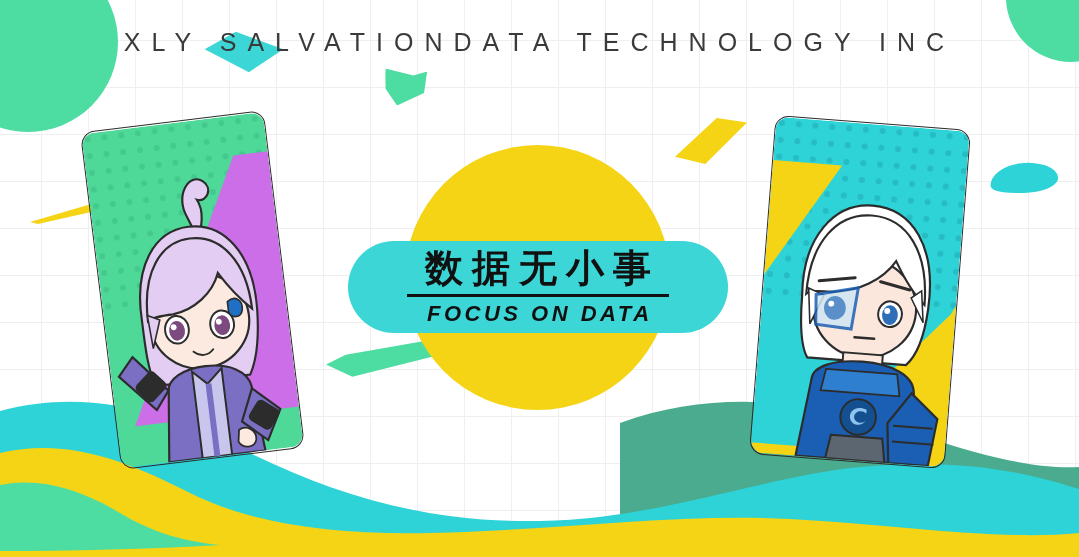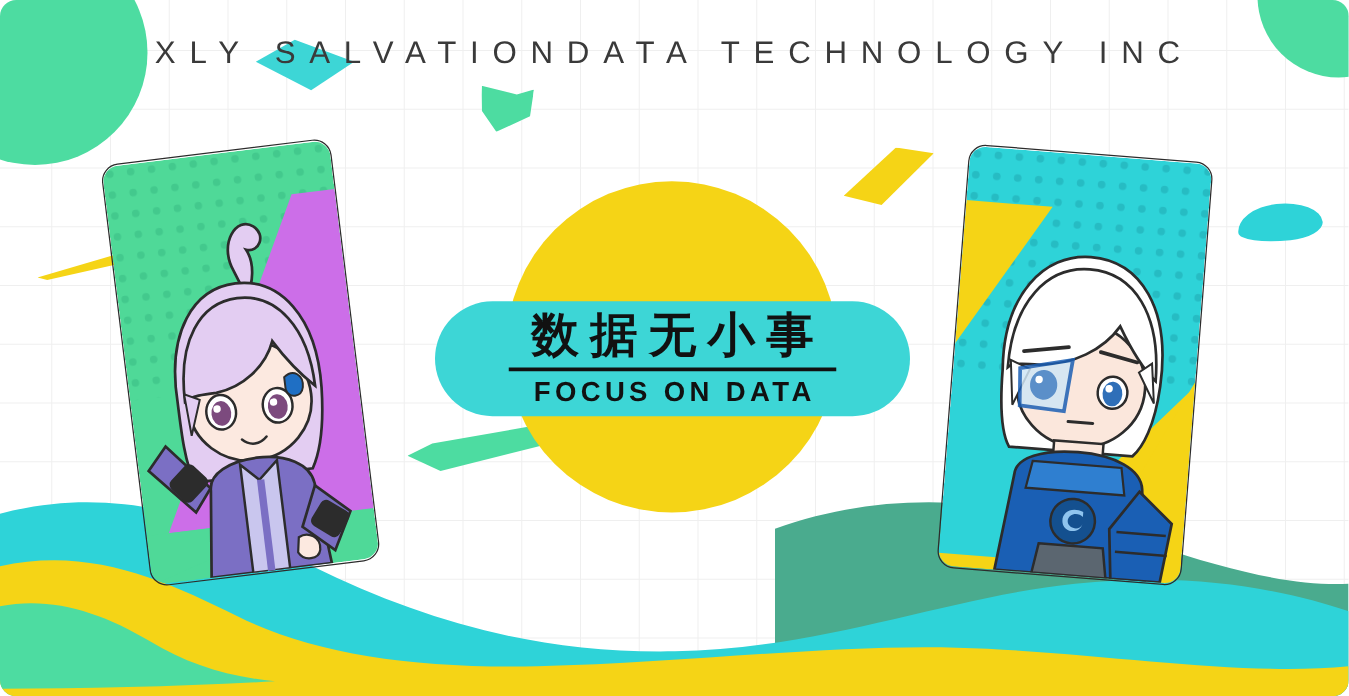--- a/index.html
+++ b/index.html
@@ -7,21 +7,20 @@
     padding: 0;
     background: #ffffff;
   }
   #stage {
     position: relative;
     width: 1079px;
     height: 557px;
     overflow: hidden;
     background: #ffffff;
     font-family: "Liberation Sans", sans-serif;
-    border-radius: 13px;
   }
   
   .grid-bg {
     position: absolute;
     inset: 0;
     background-image:
       linear-gradient(to right, #efefef 1px, transparent 1px),
       linear-gradient(to bottom, #efefef 1px, transparent 1px);
     background-size: 47px 47px;
     background-position: -6px -7px;
@@ -164,20 +163,21 @@
     margin: 3px 0 6px 0;
   }
   .badge-en {
     font-family: "Liberation Sans", sans-serif;
     font-size: 22px;
     font-weight: 700;
     color: #111111;
     letter-spacing: 3.5px;
     text-indent: 3.5px;
     line-height: 1;
+    font-style: italic;
   }
 </style>
 </head>
 <body>
 
 <div id="stage">
 
   <div class="grid-bg"></div>
 
   <div class="layer circle-tl"></div>

